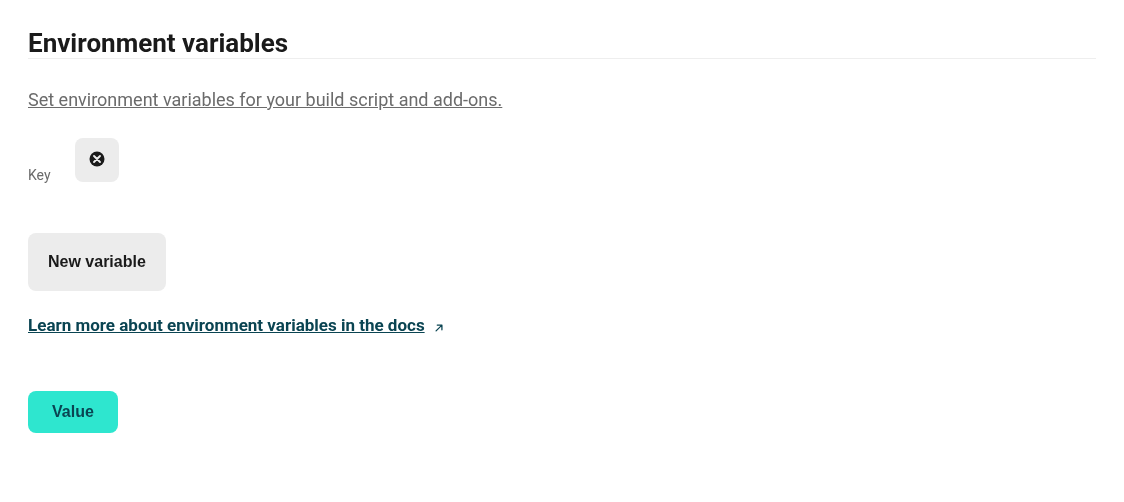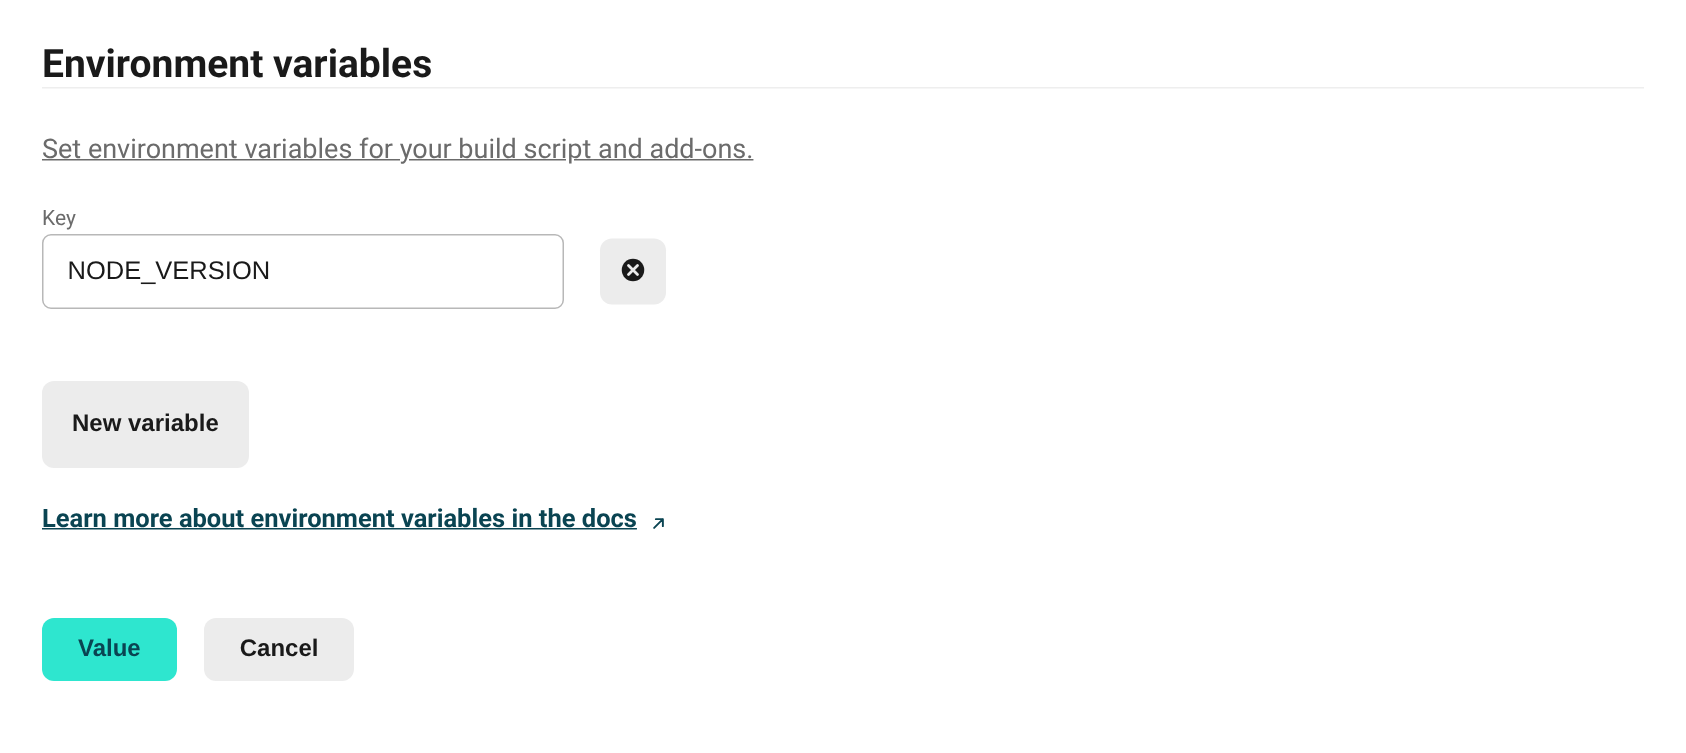--- a/index.html
+++ b/index.html
@@ -141,21 +141,20 @@
 
 
 
 <h1 class="page-title">Environment variables</h1>
 
 <p class="description">Set environment variables for your build script and add-ons.</p>
 
 <div class="form-row">
   <div class="field-group">
     <label class="field-label">Key</label>
-    <input type="text" class="key-input" value="NODE_VERSION" style="">
   </div>
 
 
   <button class="delete-btn">
     <span>
       <svg width="18" height="18" viewBox="0 0 24 24">
         <circle cx="12" cy="12" r="10" fill="#1a1a1a"></circle>
         <path d="M8 8 L16 16 M16 8 L8 16" stroke="#ececec" stroke-width="2.5" stroke-linecap="round"></path>
       </svg>
     </span>
@@ -168,17 +167,16 @@
   <a class="learn-more-link">Learn more about environment variables in the docs</a>
   <span class="external-icon">
     <svg width="14" height="14" viewBox="0 0 24 24" fill="none">
       <path d="M7 17 L17 7 M9 7 H17 V15" stroke="#0a4452" stroke-width="2.2" stroke-linecap="round" stroke-linejoin="round"></path>
     </svg>
   </span>
 </div>
 
 <div class="actions-row">
   <button class="save-btn">Value</button>
-  <button class="cancel-btn">Cancel</button>
 </div>
 
 
 
 
 </body></html>

